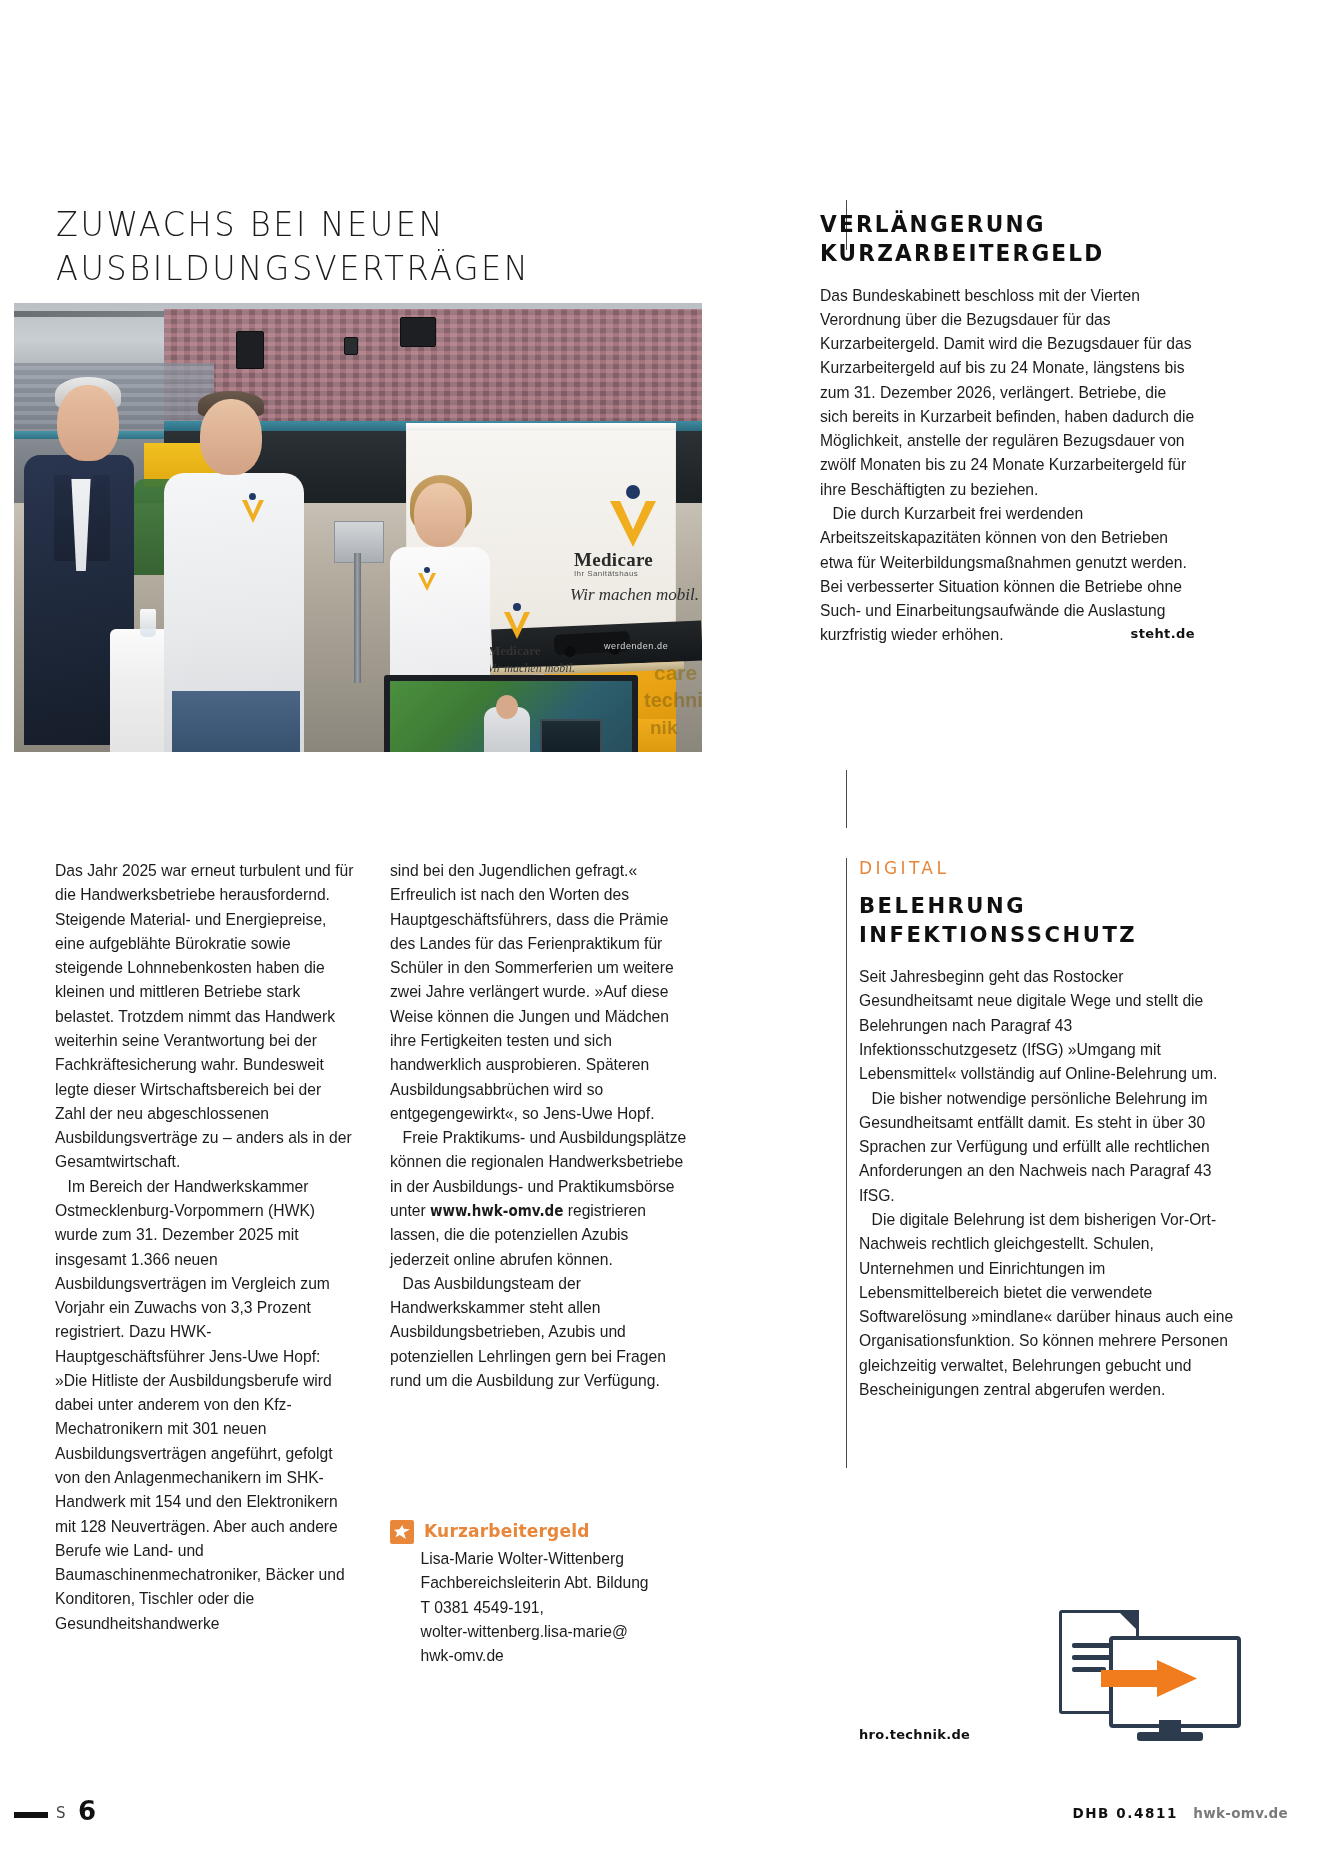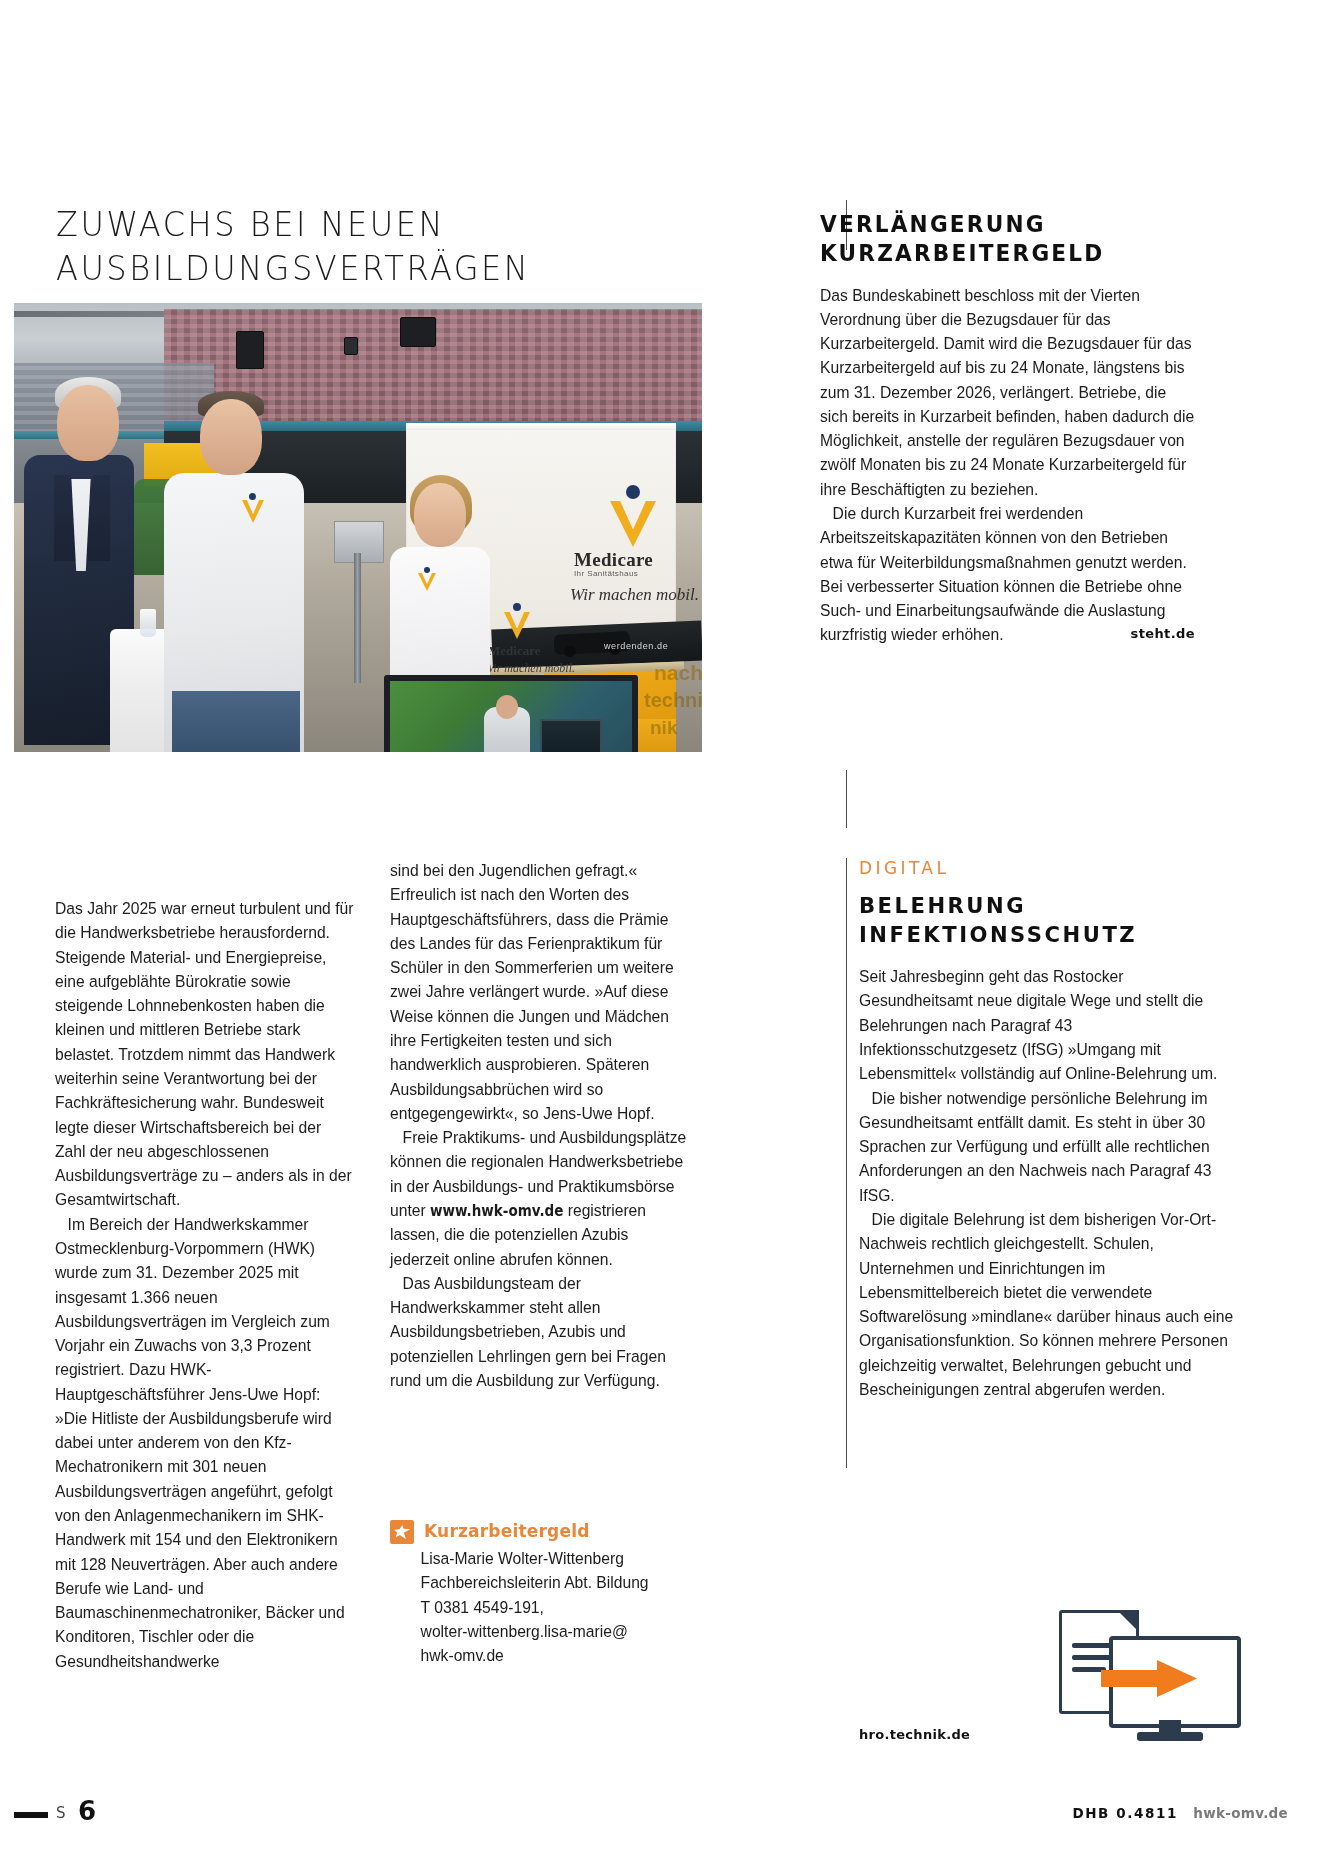--- a/index.html
+++ b/index.html
@@ -388,21 +388,21 @@
     font-family: "DejaVu Sans", sans-serif;
     font-weight: 700;
     font-size: 13px;
     letter-spacing: .4px;
     color: #111;
     text-align: right;
     margin-top: -21px;
   }
 
   
-  #col1 { position: absolute; left: 55px;  top: 858px; width: 300px; margin-top: 38px; }
+  #col1 { position: absolute; left: 55px;  top: 858px; width: 300px; }
   #col2 { position: absolute; left: 390px; top: 858px; width: 300px; }
   #col3 { position: absolute; left: 859px; top: 858px; width: 375px; }
   #rule-bottom { left: 846px; top: 858px; height: 610px; }
   #rule-mid-top { left: 846px; top: 770px; height: 58px; }
 
   .kicker-digital {
     font-family: "DejaVu Sans", sans-serif;
     font-weight: 400;
     font-size: 17px;
     letter-spacing: 3.4px;
@@ -592,21 +592,21 @@
         <div class="lv"></div>
     </div>
     <div class="ph logo-text">Medicare</div>
     <div class="ph logo-sub">Ihr Sanitätshaus</div>
     <div class="ph logo-slogan">Wir machen mobil.</div>
 
     <div class="ph dark-table"></div>
     <div class="ph tiny-car"></div>
     <div class="ph shelf"></div>
     <div class="ph medicare-de">werdenden.de</div>
-    <div class="ph yellow-word1">nach</div>
+    <div class="ph yellow-word1">care</div>
     <div class="ph yellow-word2">technik</div>
     <div class="ph yellow-word3">nik</div>
 
     <div class="ph logo-figure-sm">
       <div class="lhead"></div>
         <div class="lv"></div>
     </div>
     <div class="ph logo-text-sm">Medicare</div>
     <div class="ph logo-slogan-sm">Wir machen mobil.</div>
 

